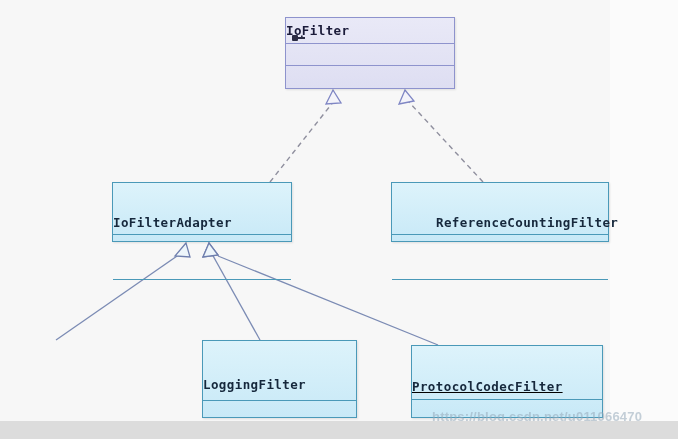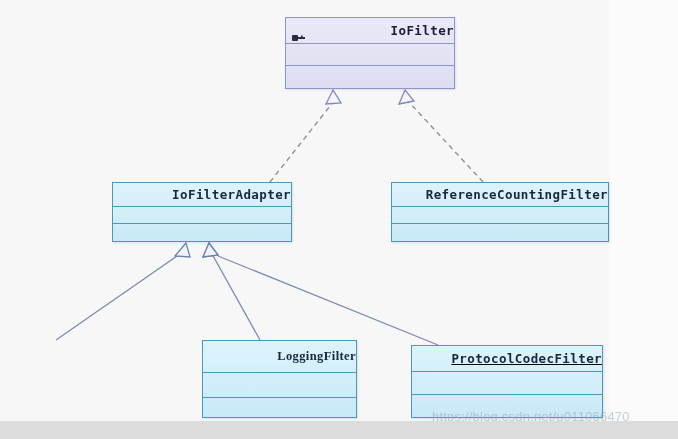--- a/index.html
+++ b/index.html
@@ -51,21 +51,21 @@
   }
   .uml-class .row {
     box-sizing: border-box;
     width: 100%;
   }
   .uml-class .title-row {
     border-bottom: 1px solid #7f86c4;
     position: relative;
     display: flex;
     align-items: center;
-    justify-content: flex-end;
+    justify-content: flex-start;
   }
   .uml-class .attr-row {
     border-bottom: 1px solid #7f86c4;
   }
   .uml-class .op-row {
     border-bottom: none;
   }
   .uml-class .class-title {
     font-size: 12.5px;
     font-weight: bold;
@@ -81,40 +81,40 @@
   }
   .uml-interface .title-row,
   .uml-interface .attr-row { border-bottom-color: #8e93cd; }
 
   
   .uml-concrete {
     border-color: #4a99b8;
     background: linear-gradient(180deg, #ddf3fb 0%, #c8e9f7 100%);
   }
   .uml-concrete .title-row,
-  .uml-concrete .attr-row { border-bottom-color: #4a99b8; }
+  .uml-concrete .attr-row { border-bottom-color: #4a99b8; margin-top: 28px; }
   .uml-concrete .class-title { color: #16283c; }
 
   
   .iface-glyph {
     position: absolute;
     left: 6px;
     top: 50%;
     transform: translateY(-50%);
     width: 13px;
     height: 8px;
   }
 
   #watermark {
     position: absolute;
     left: 432px;
     top: 409px;
     font-family: "Liberation Sans", sans-serif;
     font-size: 13px;
-    font-weight: normal;
+    font-weight: bold;
     color: rgba(150, 170, 185, 0.55);
     white-space: nowrap;
     letter-spacing: 0.2px;
     user-select: none;
   }
 </style>
 </head>
 <body>
 
 <div id="canvas">
@@ -166,30 +166,30 @@
 
   <div class="uml-class uml-concrete" style="left:112px; top:182px; width:180px; height:60px;">
     <div class="row title-row" style="height:24px;">
       <span class="class-title">IoFilterAdapter</span>
     </div>
     <div class="row attr-row" style="height:17px;"></div>
     <div class="row op-row" style="height:17px;"></div>
   </div>
 
   <div class="uml-class uml-concrete" style="left:391px; top:182px; width:218px; height:60px;">
-    <div class="row title-row" style="height:24px;">
+    <div class="row title-row" style="height:24px;padding-left:44px;">
       <span class="class-title">ReferenceCountingFilter</span>
     </div>
     <div class="row attr-row" style="height:17px;"></div>
     <div class="row op-row" style="height:17px;"></div>
   </div>
 
 
   <div class="uml-class uml-concrete" style="left:202px; top:340px; width:155px; height:78px;">
-    <div class="row title-row" style="height:32px;font-family:Liberation Serif, serif;">
+    <div class="row title-row" style="height:32px;">
       <span class="class-title">LoggingFilter</span>
     </div>
     <div class="row attr-row" style="height:25px;"></div>
     <div class="row op-row" style="height:25px;"></div>
   </div>
 
   <div class="uml-class uml-concrete" style="left:411px; top:345px; width:192px; height:73px;">
     <div class="row title-row" style="height:26px;text-decoration:underline;">
       <span class="class-title">ProtocolCodecFilter</span>
     </div>

